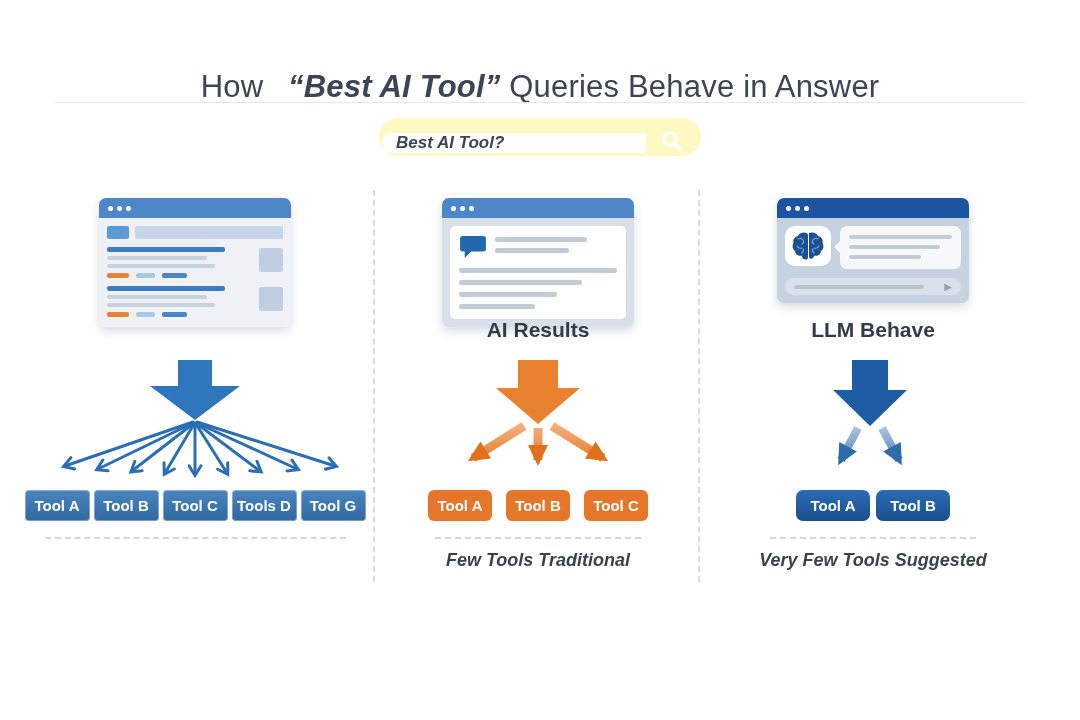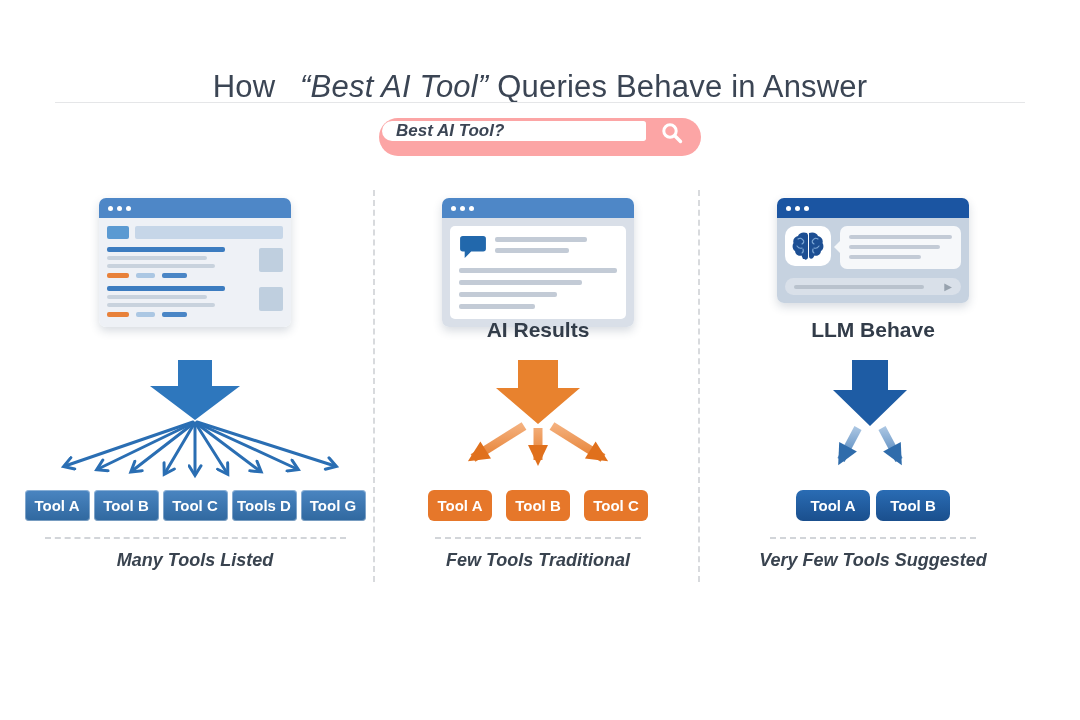--- a/index.html
+++ b/index.html
@@ -2,27 +2,27 @@
 <html><head>
 <meta charset="utf-8">
 <style>
   html,body{margin:0;padding:0;background:#fff;}
   .page{position:relative;width:1080px;height:720px;background:#fff;overflow:hidden;
         font-family:"Liberation Sans",sans-serif;color:#3b4554;}
 
   
   .title{position:absolute;top:48px;left:0;width:100%;text-align:center;
          font-size:31px;font-weight:500;letter-spacing:.2px;color:#3b4554;}
-  .title .hl{font-weight:normal;font-style:italic;margin-left:16px;}
+  .title .hl{font-weight:bold;font-style:italic;margin-left:16px;}
   .rule{position:absolute;top:102px;left:55px;right:55px;height:1px;background:#e5e6e8;}
 
   
   .searchbar{position:absolute;top:118px;left:50%;transform:translateX(-50%);
-             width:322px;height:38px;background:#fca5a5;border-radius:19px;
-             display:flex;align-items:flex-start;padding:3px;box-sizing:border-box;}
+             width:322px;height:38px;background:#fef9c3;border-radius:19px;
+             display:flex;align-items:flex-end;padding:3px;box-sizing:border-box;}
   .search-field{flex:1;border:none;outline:none;background:#fff;min-width:0;
                 border-radius:15px 4px 4px 15px;padding:0 14px;
                 font-family:"Liberation Sans",sans-serif;font-style:italic;
                 font-weight:bold;font-size:17px;color:#3b4554;}
   .search-btn{width:52px;border:none;background:transparent;display:flex;
               align-items:center;justify-content:center;cursor:pointer;padding:0;}
 
   
   .col{position:absolute;top:190px;height:400px;}
   .col1{left:20px;width:350px;}
@@ -185,21 +185,20 @@
 
     <div class="tools">
       <div class="tool">Tool A</div>
       <div class="tool">Tool B</div>
       <div class="tool">Tool C</div>
       <div class="tool">Tools D</div>
       <div class="tool">Tool G</div>
     </div>
 
     <div class="dashline"></div>
-    <div class="caption">Many Tools Listed</div>
   </div>
 
   <div class="col col2">
 
     <div class="browser">
       <div class="b-head">
         <span class="dot"></span>
         <span class="dot"></span>
         <span class="dot"></span>
       </div>

